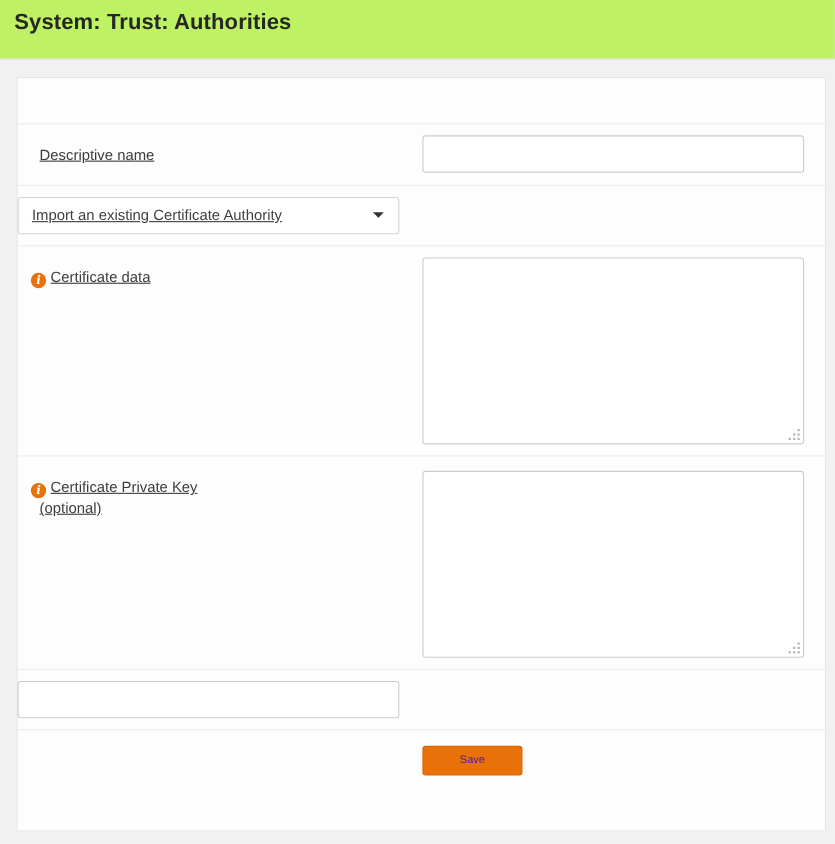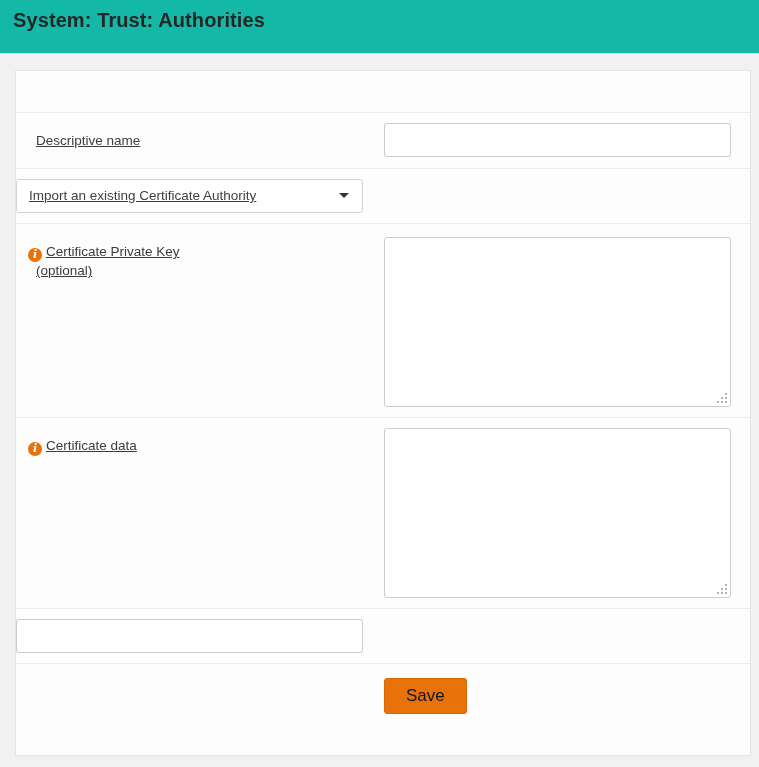--- a/index.html
+++ b/index.html
@@ -11,21 +11,21 @@
   html,body{width:759px;height:767px;overflow:hidden;}
   body{
     font-family:"Liberation Sans","DejaVu Sans",sans-serif;
     background:#f1f1f1;
     color:#3c3c3c;
     position:relative;
   }
   
   .page-header{
     position:absolute;top:0;left:0;right:0;height:54px;
-    background:#14b8a6;border-bottom:1px solid #e3e3e3;
+    background:#bef264;border-bottom:1px solid #e3e3e3;
     padding:9px 0 0 13px;
   }
   .page-header h1{
     font-size:20px;font-weight:bold;color:#262626;letter-spacing:.1px;
   }
   
   .panel{
     position:absolute;top:70px;left:15px;right:8px;height:686px;
     background:#fdfdfd;border:1px solid #e5e5e5;
     display:flex;flex-direction:column;text-decoration:underline;
@@ -90,23 +90,23 @@
     background:#b3b3b3;cursor:nwse-resize;
     box-shadow:-4px 0 #b3b3b3,-8px 0 #b3b3b3,
                0 -4px #b3b3b3,-4px -4px #b3b3b3,
                0 -8px #b3b3b3;
   }
   
   .row-save{border-top:1px solid #ececec;flex:1 1 auto;}
   .save-btn{
     margin:14px 0 0 368px;
     background:var(--accent);border:1px solid var(--accent-border);
-    border-radius:3px;color:#0f172a;
+    border-radius:3px;color:#4c1d95;
     font-family:"Liberation Sans","DejaVu Sans",sans-serif;
-    font-size:17px;padding:7px 21px;cursor:pointer;
+    font-size:10px;padding:7px 33px;cursor:pointer;
   }
   
   .h56{min-height:56px;} .h55{min-height:55px;} .h40{min-height:40px;}
   .h190{min-height:190px;} .h193{min-height:193px;}
 </style>
 </head>
 <body>
 
 <header class="page-header">
   <h1>System: Trust: Authorities</h1>
@@ -125,38 +125,38 @@
   <div class="form-row h55">
     <div class="cell-field">
       <div class="select-box">
         <span>Import an existing Certificate Authority</span>
         <span class="select-caret"></span>
       </div>
     </div>
   </div>
 
 
-  <div class="form-row h193">
+  <div class="form-row h190">
     <div class="cell-label" style="padding-left:0;">
-      <span class="help-icon">i</span><span>Certificate Private Key</span>
-      <div style="padding-left:20px;">(optional)</div>
+      <span class="help-icon">i</span><span>Certificate data</span>
     </div>
-    <div class="cell-field" style="padding-top:13px;">
+    <div class="cell-field">
       <div class="ta-wrap">
         <textarea style=""></textarea>
         <span class="resize-grip"></span>
       </div>
     </div>
   </div>
 
-  <div class="form-row h190">
+  <div class="form-row h193">
     <div class="cell-label" style="padding-left:0;">
-      <span class="help-icon">i</span><span>Certificate data</span>
+      <span class="help-icon">i</span><span>Certificate Private Key</span>
+      <div style="padding-left:20px;">(optional)</div>
     </div>
-    <div class="cell-field">
+    <div class="cell-field" style="padding-top:13px;">
       <div class="ta-wrap">
         <textarea style=""></textarea>
         <span class="resize-grip"></span>
       </div>
     </div>
   </div>
 
   <div class="form-row h55">
     <div class="cell-field">
       <input class="text-input" type="text" value="" style="">

